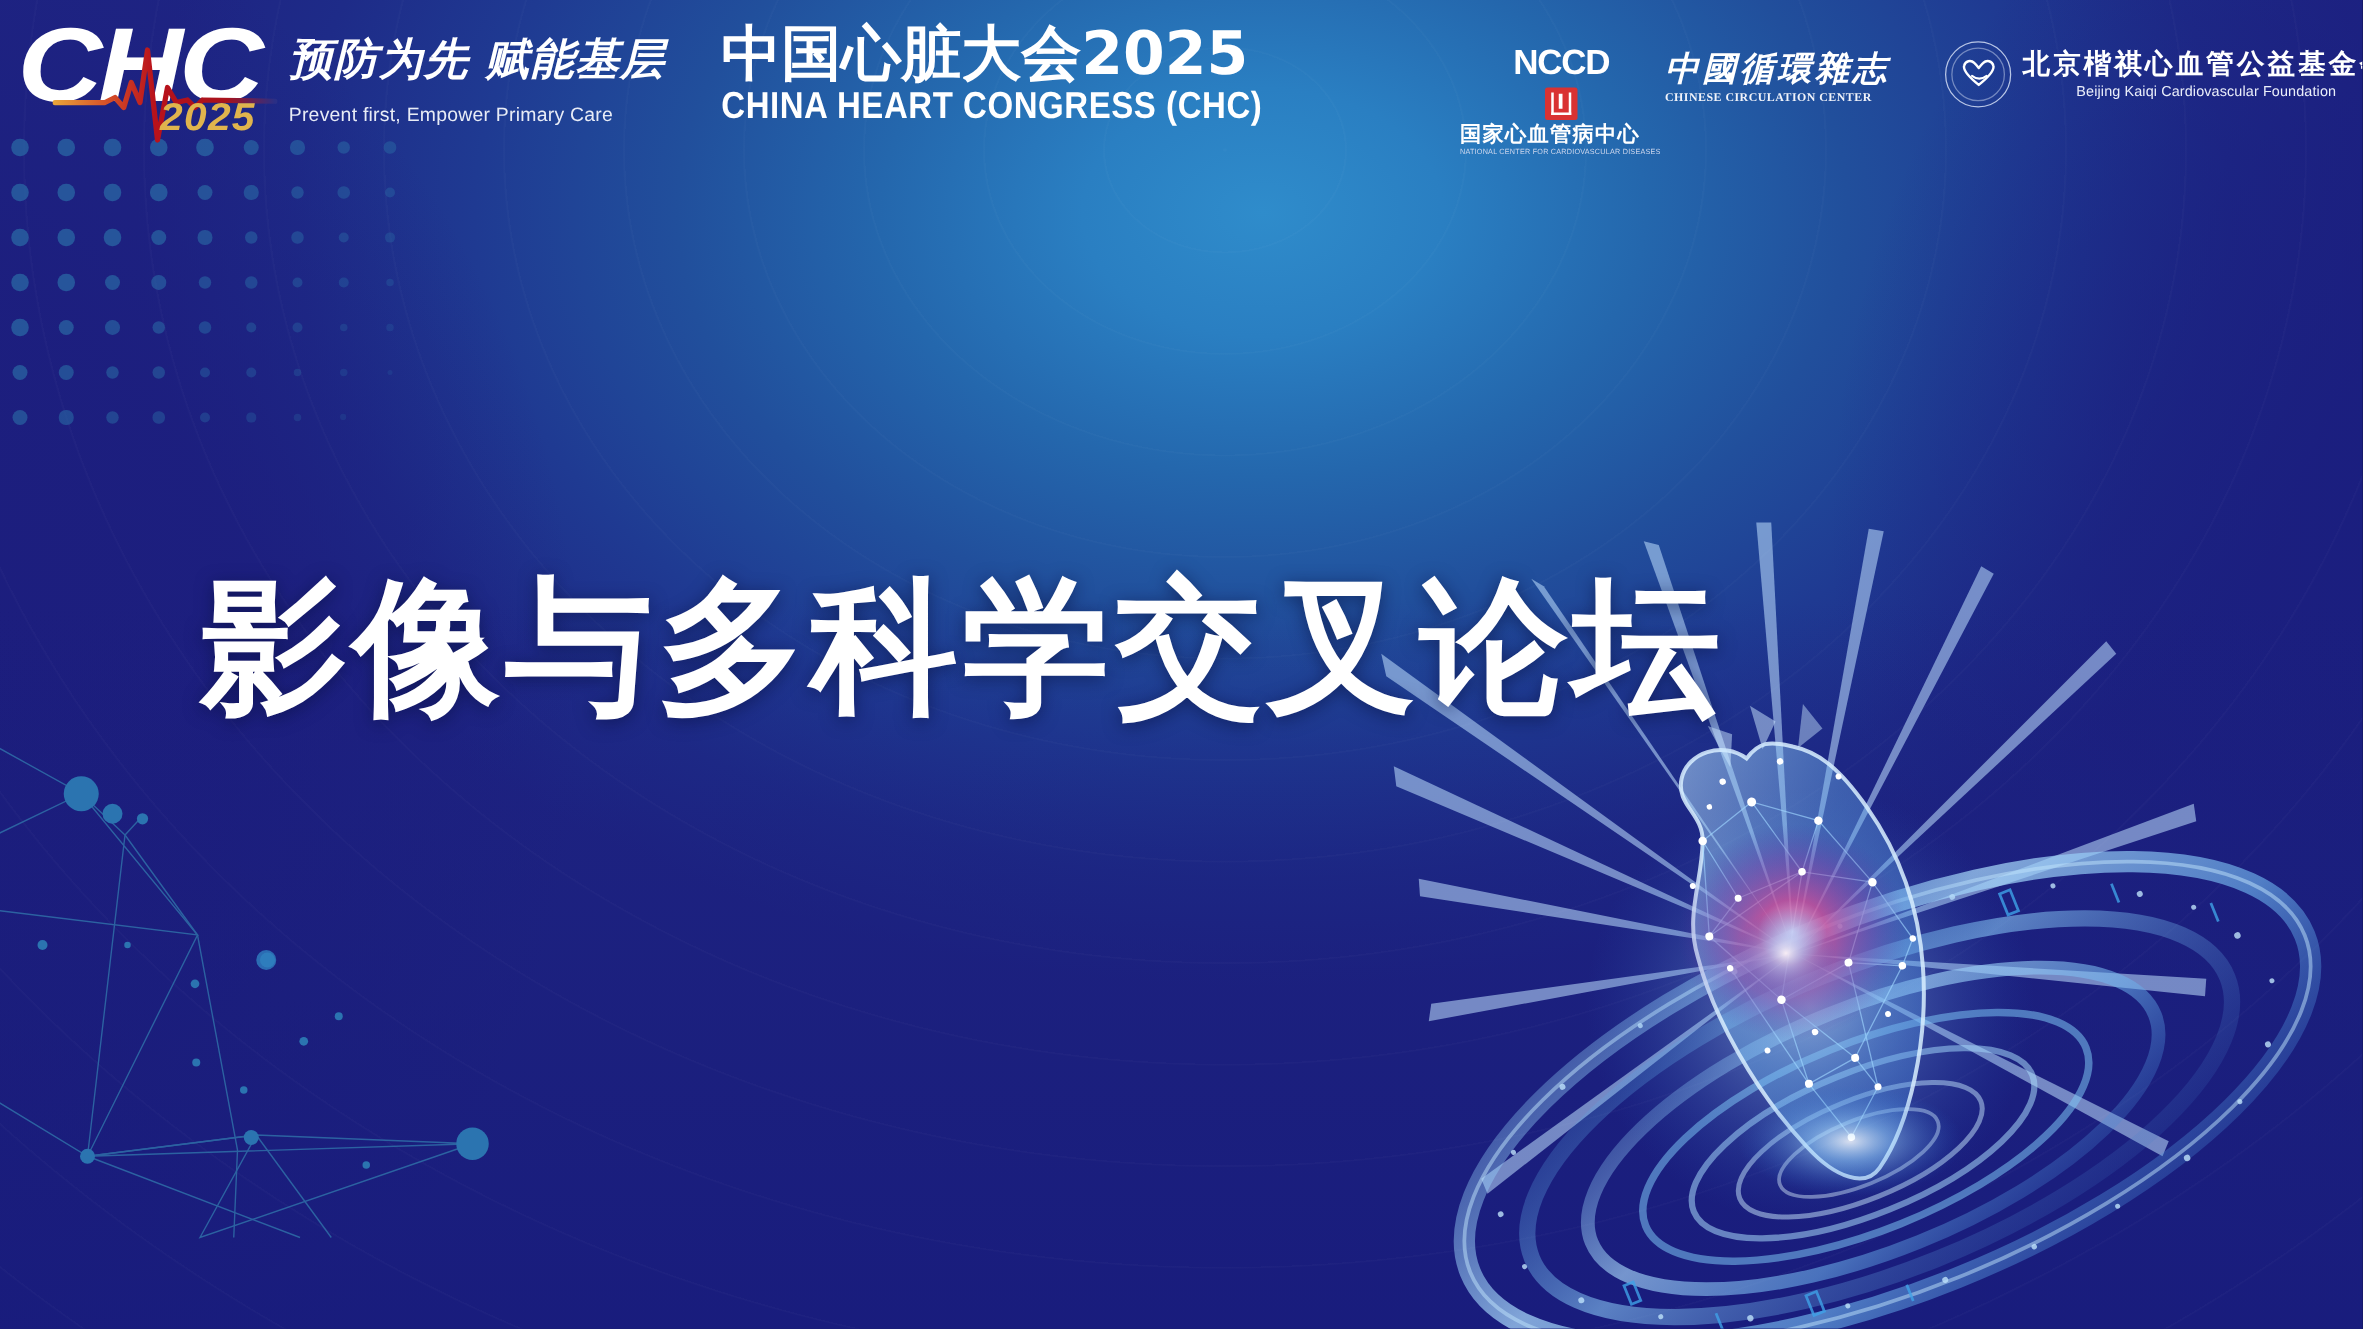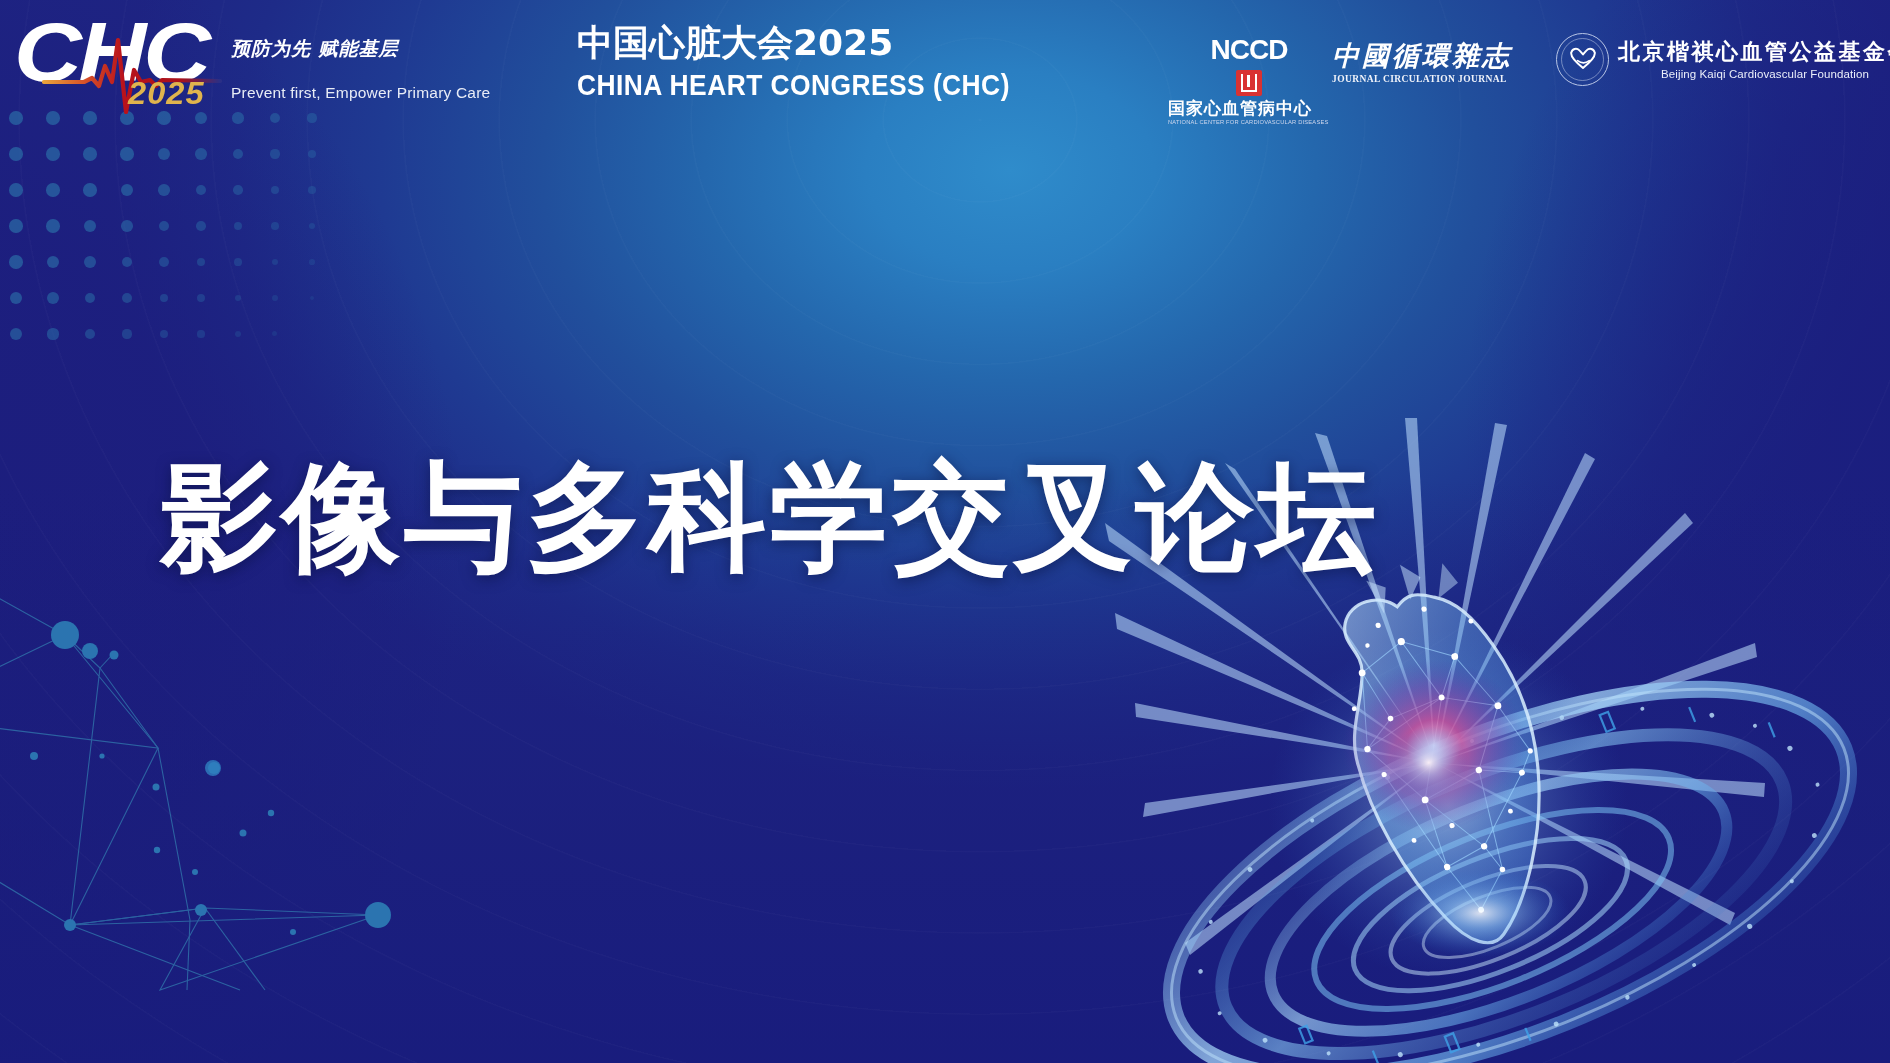--- a/index.html
+++ b/index.html
@@ -72,34 +72,34 @@
     color:#e0b44d;letter-spacing:1px;line-height:31px;
     transform:scaleX(1.05);transform-origin:left top;
   }
   .ecg{position:absolute;left:28px;top:28px;width:180px;height:80px;}
 
   
   .slogan{position:absolute;left:231px;top:32px;width:215px;}
   .slogan-cn{
     font-family:"DejaVu Sans","Liberation Sans",sans-serif;
     font-weight:bold;font-style:italic;
-    font-size:19px;color:#ffffff;letter-spacing:1px;
+    font-size:35px;color:#ffffff;letter-spacing:1px;
     white-space:nowrap;line-height:32px;
   }
   .slogan-en{
     font-family:"Liberation Sans","DejaVu Sans",sans-serif;
     font-size:15.5px;color:#e8ecf6;letter-spacing:.2px;
     white-space:nowrap;margin-top:20px;line-height:18px;
   }
 
   
   .congress{position:absolute;left:577px;top:21px;}
   .congress-cn{
     font-family:"DejaVu Sans","Liberation Sans",sans-serif;
-    font-weight:bold;font-size:36px;color:#ffffff;
+    font-weight:bold;font-size:48px;color:#ffffff;
     letter-spacing:0px;white-space:nowrap;line-height:44px;
   }
   .congress-en{
     font-family:"Liberation Sans","DejaVu Sans",sans-serif;
     font-weight:bold;font-size:30px;color:#ffffff;
     letter-spacing:.5px;white-space:nowrap;line-height:34px;
     transform:scaleX(.88);transform-origin:left top;
     margin-top:3px;
   }
 
@@ -493,21 +493,21 @@
       <div class="nccd-row">
         <div class="nccd-word">NCCD</div>
         <div class="nccd-mark"></div>
       </div>
       <div class="nccd-cn">国家心血管病中心</div>
       <div class="nccd-en">NATIONAL CENTER FOR CARDIOVASCULAR DISEASES</div>
     </div>
 
     <div class="ccj">
       <div class="ccj-cn">中國循環雜志</div>
-      <div class="ccj-en">JOURNAL CIRCULATION JOURNAL</div>
+      <div class="ccj-en">CHINESE CIRCULATION CENTER</div>
     </div>
 
     <div class="kaiqi">
       <div class="kaiqi-seal">
         <svg class="kaiqi-heart" viewBox="0 0 30 26">
           <path d="M15,24 C5,16 1,11 2,7 C3,2.5 8,1.5 11,4.5 C12.6,6 15,9 15,9
                    C15,9 17.4,6 19,4.5 C22,1.5 27,2.5 28,7 C29,11 25,16 15,24 Z" fill="none" stroke="#ffffff" stroke-width="2.2" stroke-linejoin="round"></path>
           <path d="M9,16 C13,19 18,19 22,16" fill="none" stroke="#ffffff" stroke-width="1.8" stroke-linecap="round"></path>
         </svg>
       </div>

